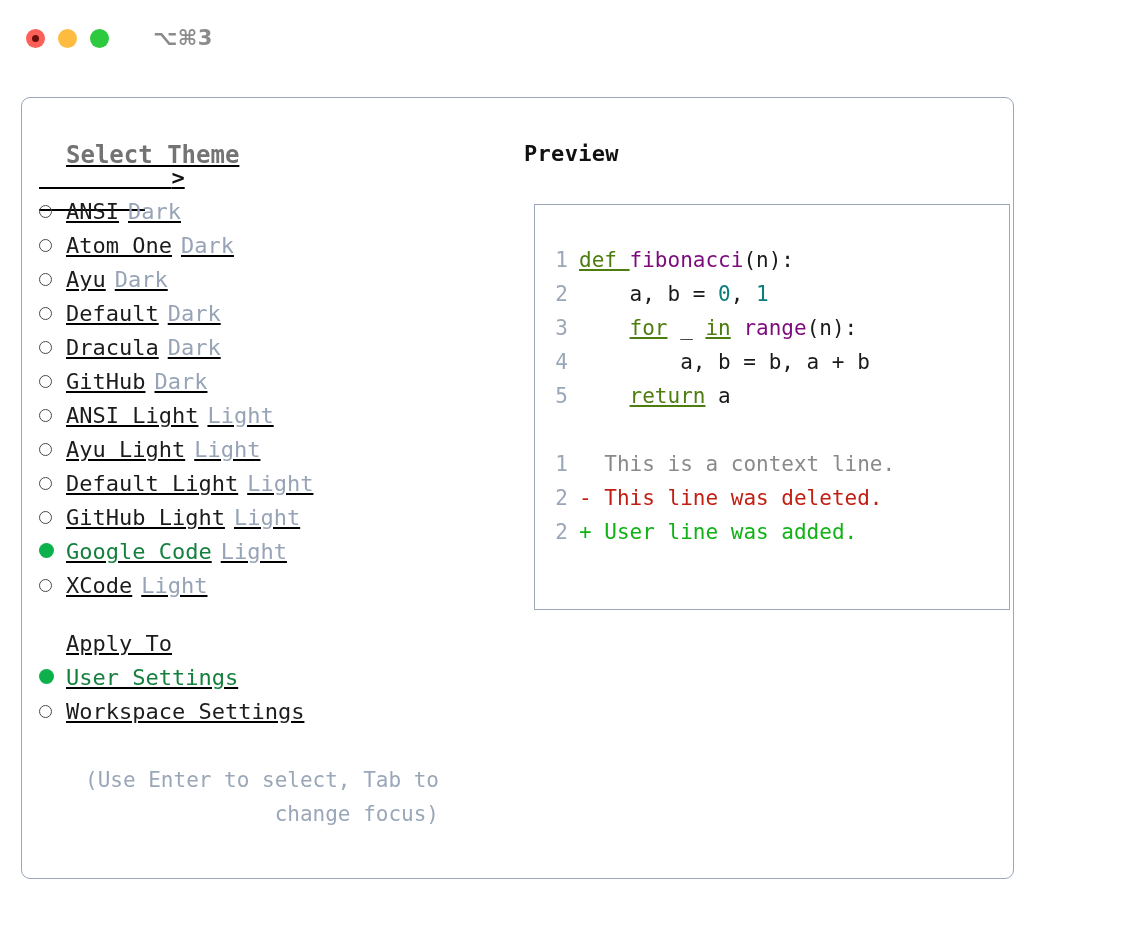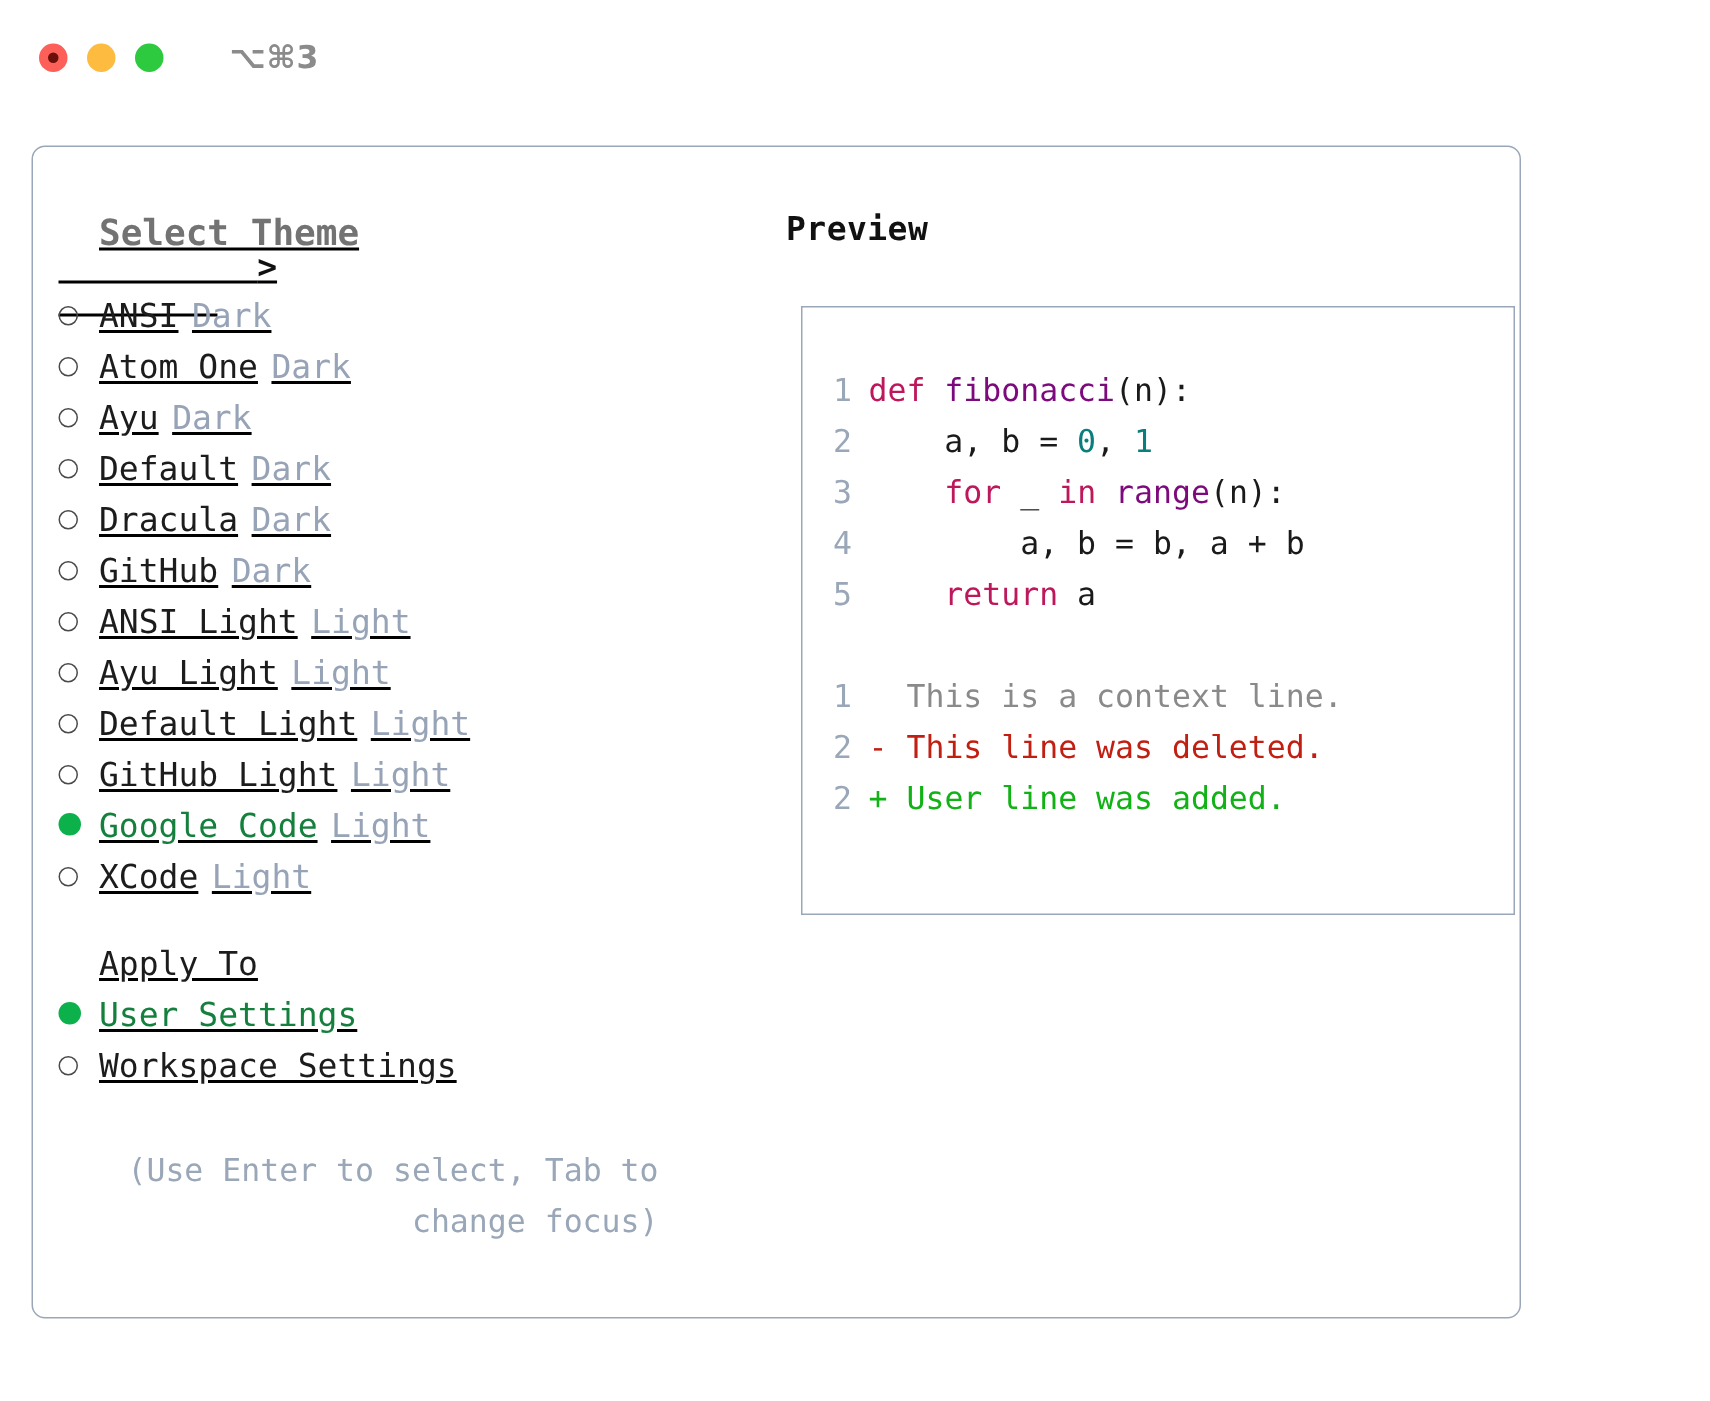--- a/index.html
+++ b/index.html
@@ -174,21 +174,21 @@
   }
   .gutter {
     width: 30px;
     flex: 0 0 30px;
     text-align: right;
     color: #9aa7b8;
     padding-right: 11px;
   }
   .code-text { color: #1a1a1a; }
 
-  .tok-kw   { color: #be185d; }
+  .tok-kw   { color: #4d7c0f; text-decoration: underline; }
   .tok-fn   { color: #7d0a7d; }
   .tok-num  { color: #0a7d7d; }
   .tok-pl   { color: #1a1a1a; }
 
   .diff-ctx { color: #8a8a8a; }
   .diff-del { color: #c21f13; }
   .diff-add { color: #11b215; }
 
   .blank-line { height: 34px; }
 </style>

